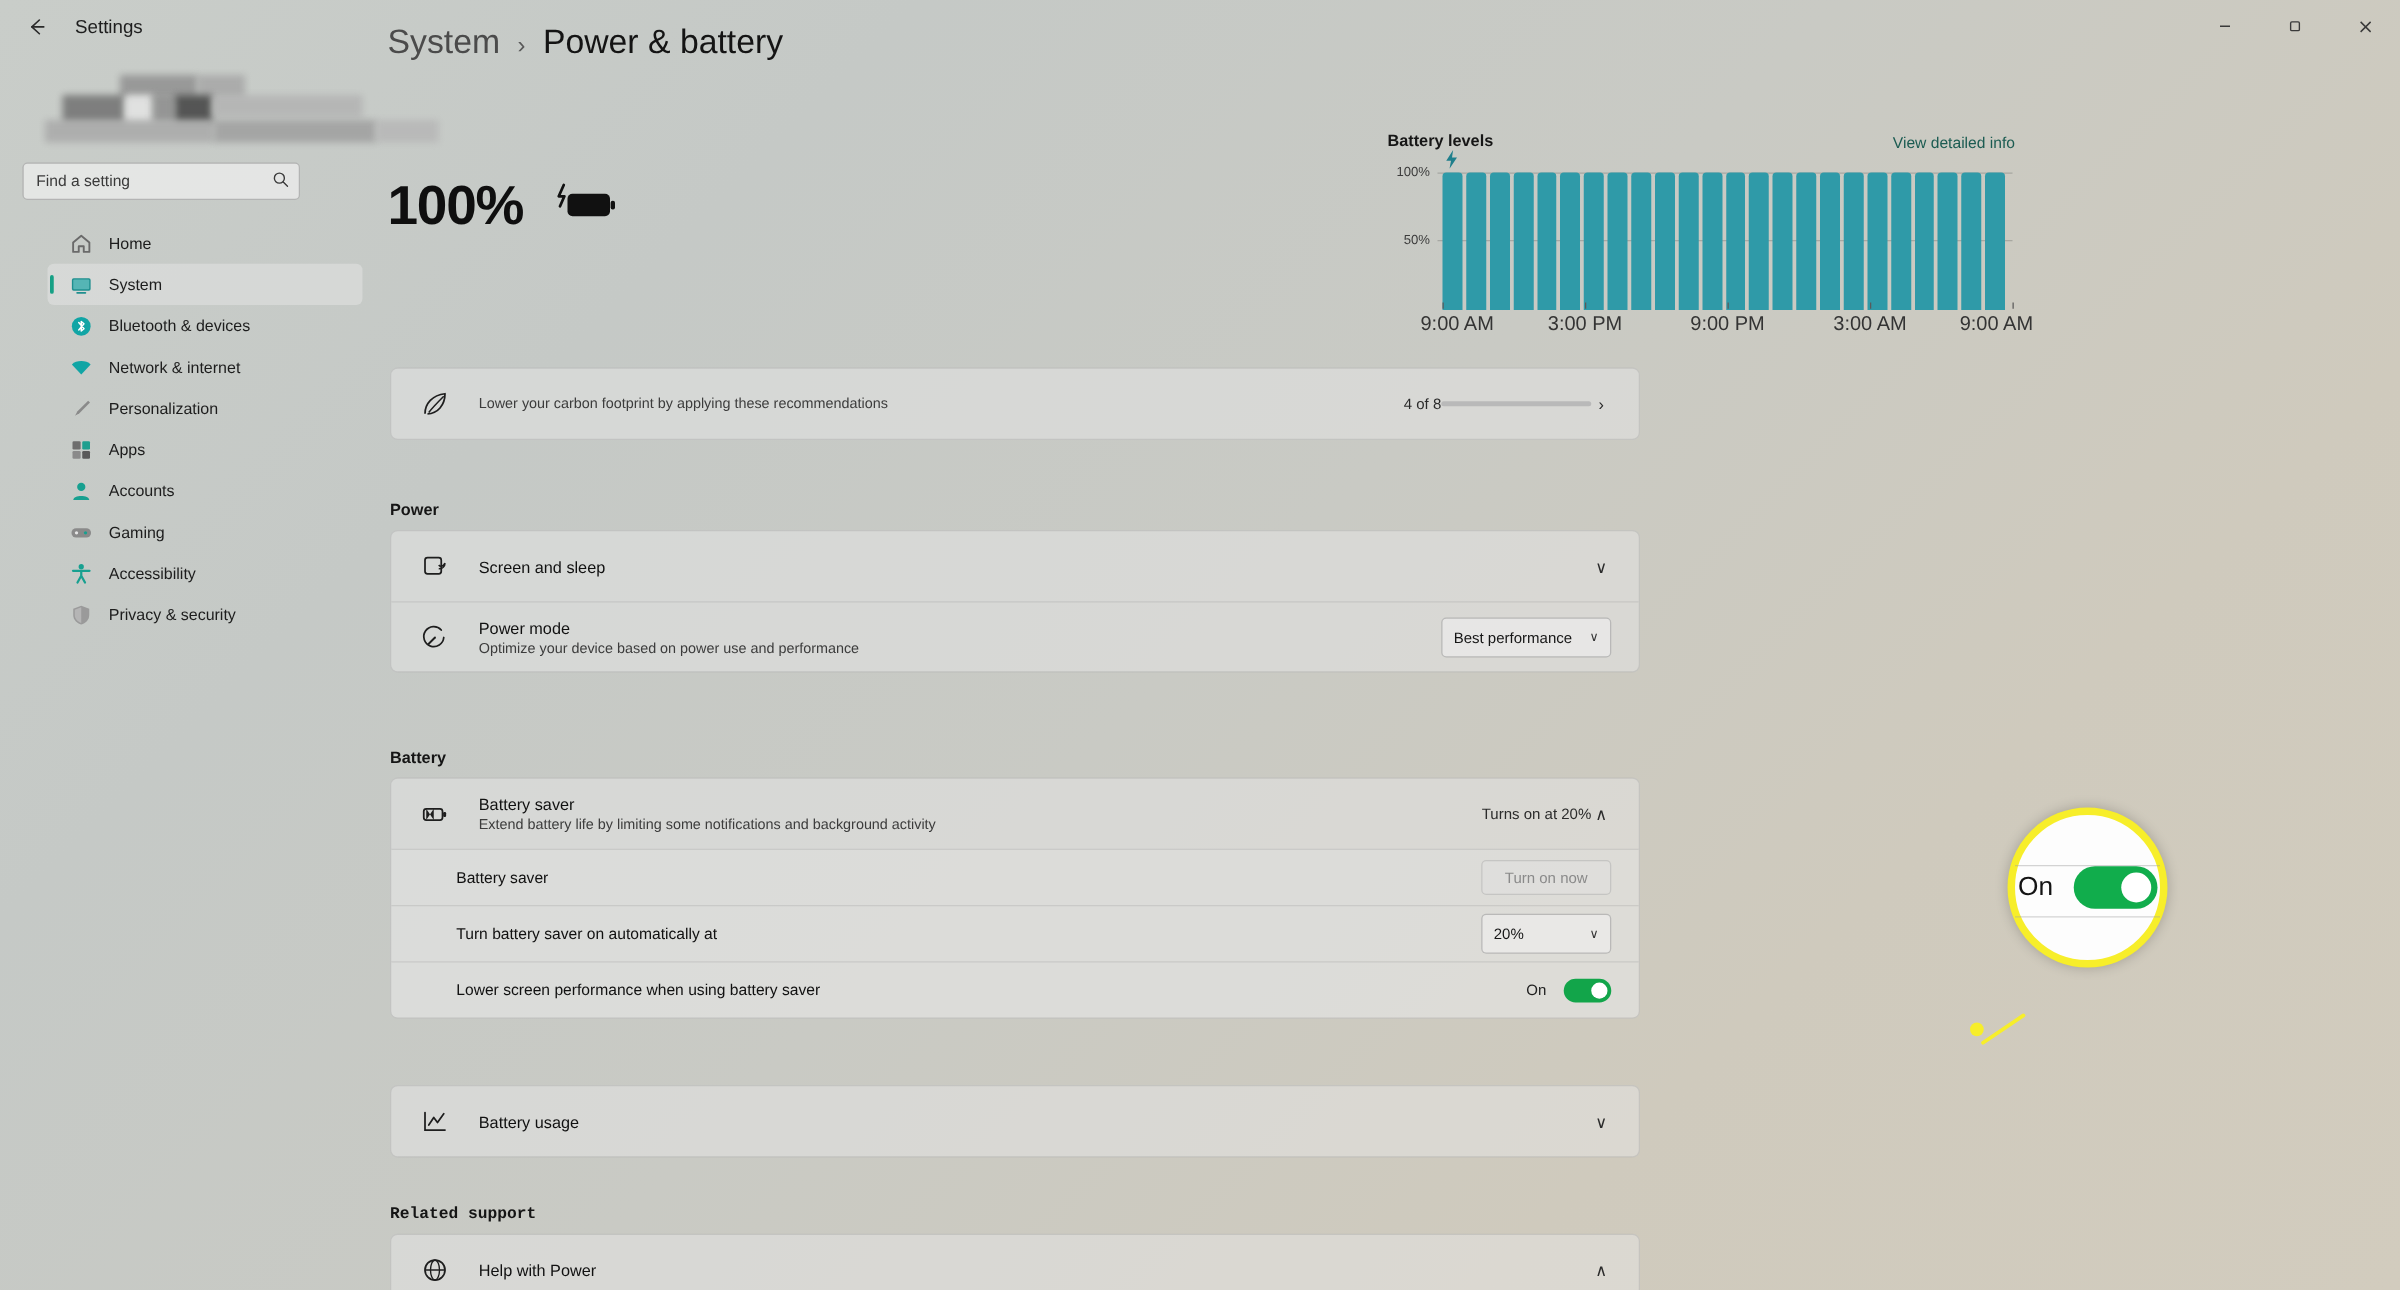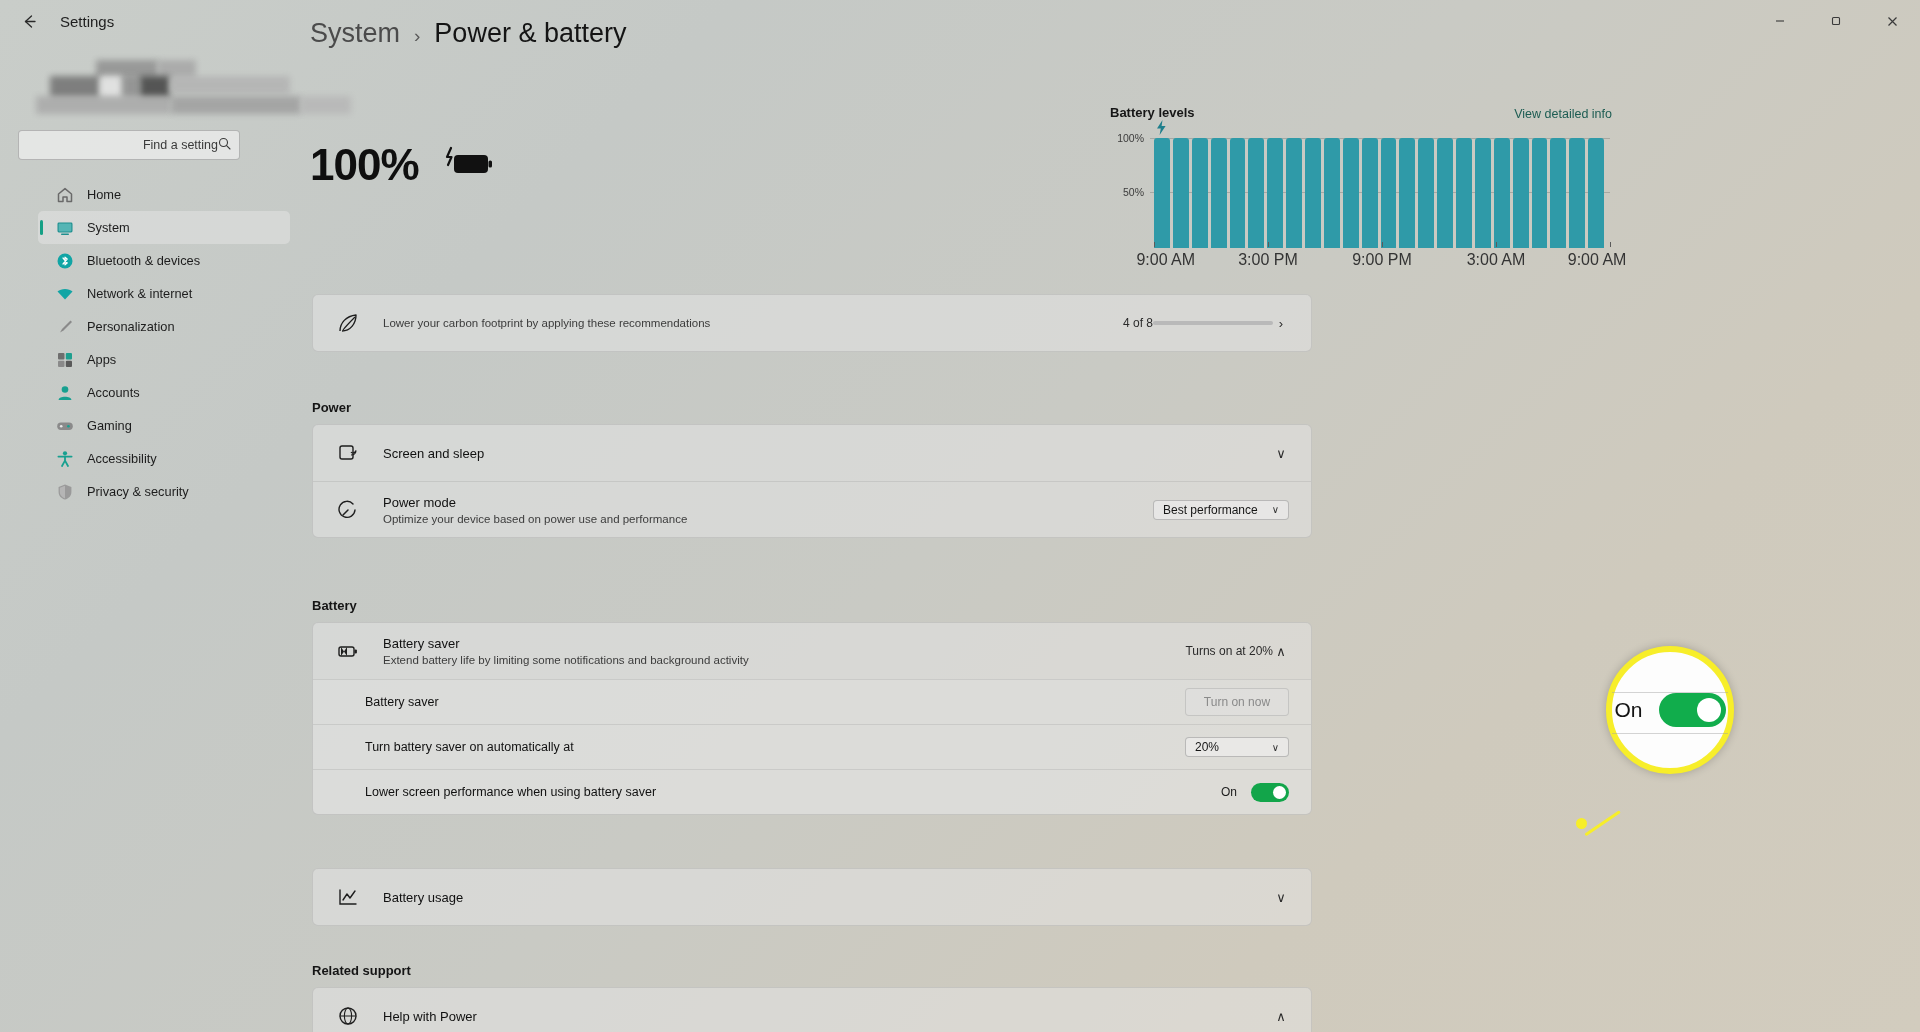--- a/index.html
+++ b/index.html
@@ -89,21 +89,20 @@
     padding: 0 8px 0 10px;
   }
   #search-input {
     flex: 1;
     border: none;
     background: transparent;
     outline: none;
     font-family: "Liberation Sans", sans-serif;
     font-size: 12.5px;
     color: #a21caf;
-    text-align: right;
   }
   #search-input::placeholder { color: #3a3a3a; opacity: 1; }
   #search-icon-wrap { font-size: 13px; color: #3a3a3a; }
 
   #nav { margin-top: 18px; padding-left: 32px; }
   .nav-item {
     position: relative;
     height: 33px;
     margin: 0 10px 0 6px;
     padding-left: 18px;
@@ -294,21 +293,21 @@
     display: flex; align-items: center;
     min-height: 45px;
     padding: 0 22px 0 52px;
     border-top: 1px solid rgba(150,150,150,0.26);
     background: rgba(228,228,228,0.30);
   }
   .sub-title { flex: 1; font-size: 12.5px; color: #111; }
 
   .combo {
     display: flex; align-items: center; justify-content: space-between;
-    min-width: 104px; height: 20px;
+    min-width: 104px; height: 32px;
     padding: 0 9px;
     background: rgba(243,243,243,0.55);
     border: 1px solid rgba(140,140,140,0.50);
     border-radius: 4px;
     font-size: 12px;
     color: #161616;
     gap: 14px;
   }
   .combo .cchev { font-size: 10px; color: #333; }
 
@@ -735,21 +734,21 @@
     </div>
     <div class="row-text">
       <div class="row-title">Battery usage</div>
     </div>
     <div class="row-right">
       <span class="chev">∨</span>
     </div>
   </div>
 </div>
 
-<div class="section-head" id="related-head" style="position: absolute; top: 963px;">Related support</div>
+<div class="section-head" id="related-head" style="position: absolute; top: 963px; font-family: Liberation Mono, monospace;">Related support</div>
 
 <div class="card" id="related-card" style="position: absolute; top: 987px;">
   <div class="row">
     <div class="row-icon">
       <svg width="22" height="22" viewBox="0 0 22 22">
         <circle cx="11" cy="11" r="8" stroke="#1e1e1e" stroke-width="1.4" fill="none"></circle>
         <ellipse cx="11" cy="11" rx="3.6" ry="8" stroke="#1e1e1e" stroke-width="1.1" fill="none"></ellipse>
         <path d="M3 11 H19" stroke="#1e1e1e" stroke-width="1.1"></path>
       </svg>
     </div>

